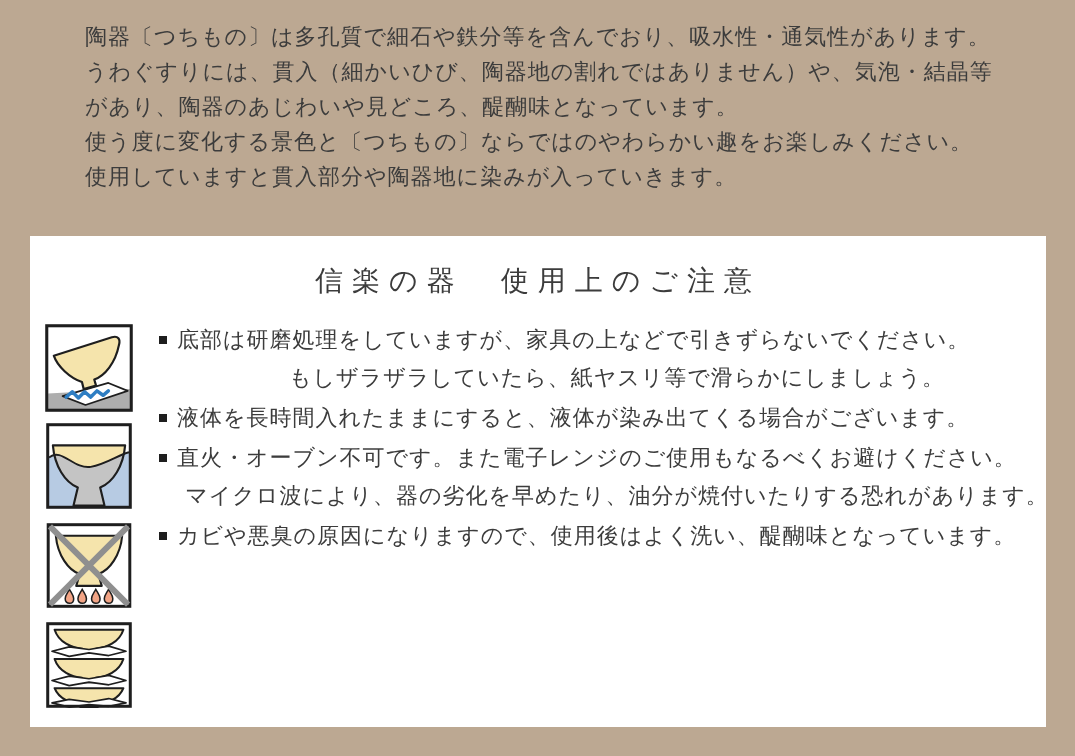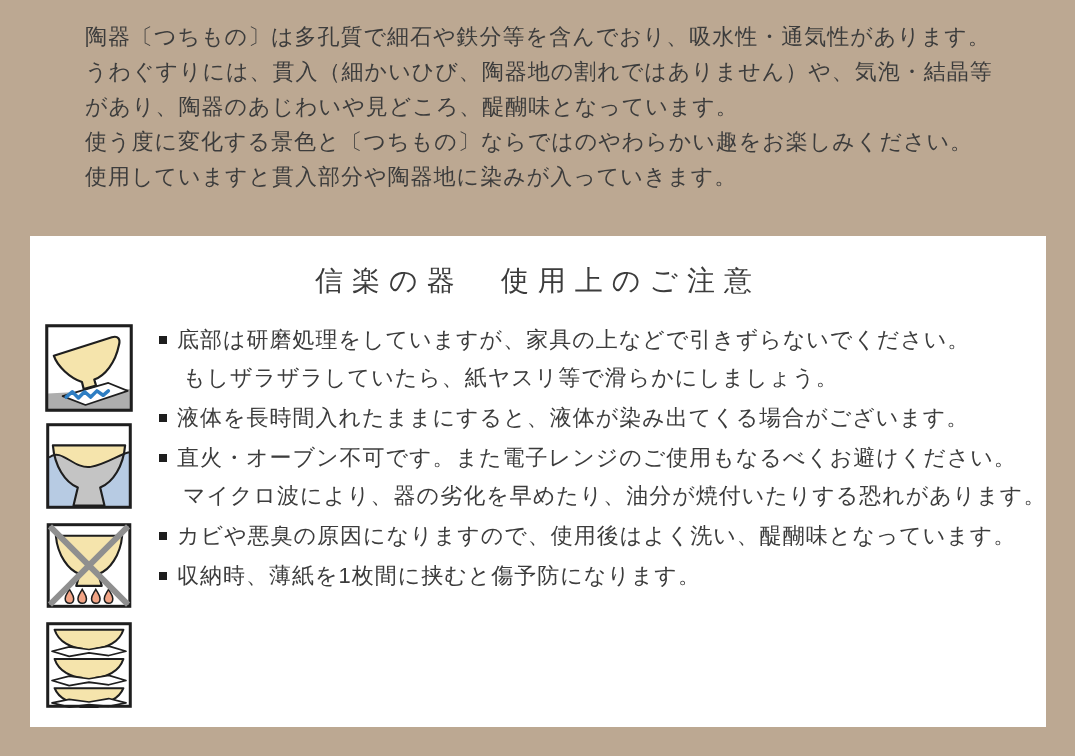--- a/index.html
+++ b/index.html
@@ -17,20 +17,21 @@
     position:absolute; left:85px; top:19px;
     font-size:22px; line-height:35px; letter-spacing:1px;
     white-space:nowrap;
   }
 
   
   .panel {
     position:absolute; left:30px; top:236px;
     width:1016px; height:491px;
     background:#FFFFFF;
+    font-family:Liberation Serif, serif;
   }
   .panel-title {
     position:absolute; left:0; top:26px; width:100%;
     text-align:center;
     font-size:28px; letter-spacing:9px;
     white-space:nowrap;
   }
 
   
   .icon { position:absolute; left:14px; width:90px; }
@@ -38,21 +39,21 @@
   .icon-1 { top:88px;  height:88px; }
   .icon-2 { top:187px; height:86px; }
   .icon-3 { top:287px; height:85px; }
   .icon-4 { top:386px; height:86px; }
 
   
   .list {
     position:absolute; left:129px; top:85px; width:892px;
     font-size:22px; letter-spacing:1px;
   }
-  .item { margin-bottom:2px; }
+  .item { margin-bottom:2px;text-align:center; }
   .line { line-height:38px; white-space:nowrap; }
   .line.first { display:flex; align-items:flex-start; }
   .marker {
     flex:none; width:8px; height:8px;
     background:#1E1E1E; margin:15px 10px 0 0;
   }
   .line.cont { padding-left:24px; }
 </style>
 </head>
 <body>
@@ -147,20 +148,14 @@
       <div class="line cont">
         <span class="txt">マイクロ波により、器の劣化を早めたり、油分が焼付いたりする恐れがあります。</span>
       </div>
     </div>
     <div class="item">
       <div class="line first">
         <span class="marker"></span>
         <span class="txt">カビや悪臭の原因になりますので、使用後はよく洗い、醍醐味となっています。</span>
       </div>
     </div>
-    <div class="item">
-      <div class="line first">
-        <span class="marker"></span>
-        <span class="txt">収納時、薄紙を1枚間に挟むと傷予防になります。</span>
-      </div>
-    </div>
   </div>
 </div>
 
 </body></html>

